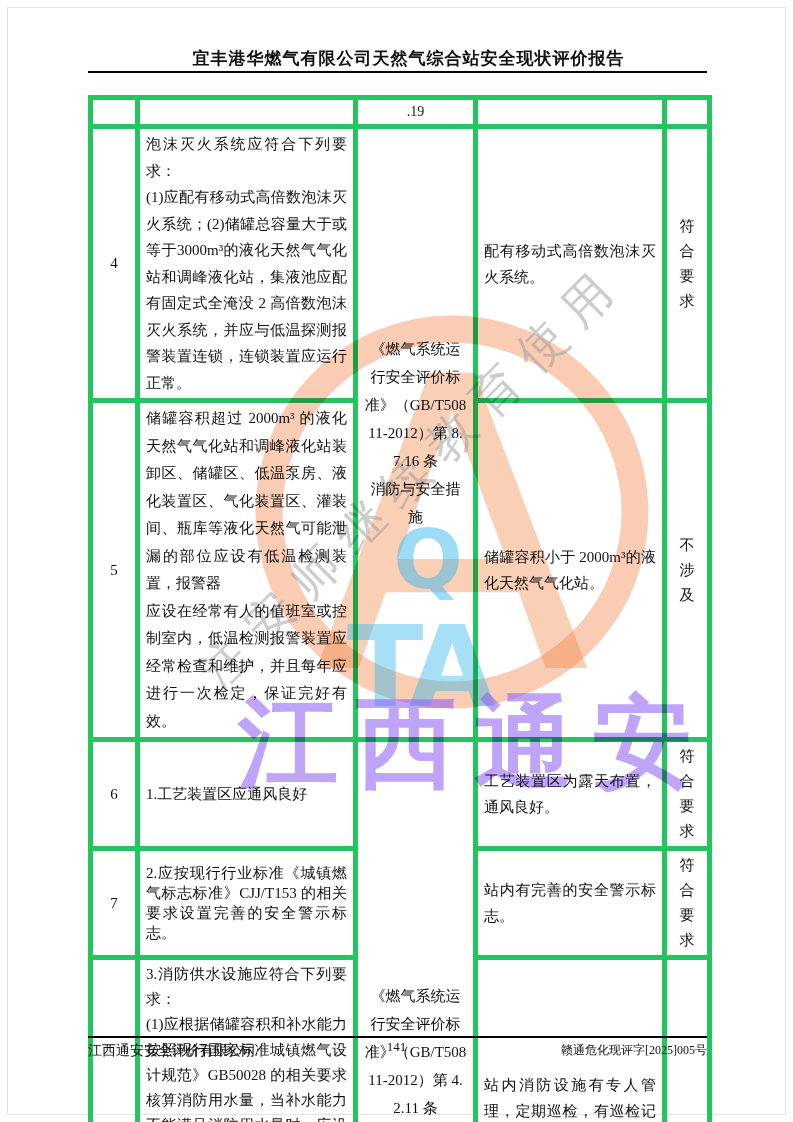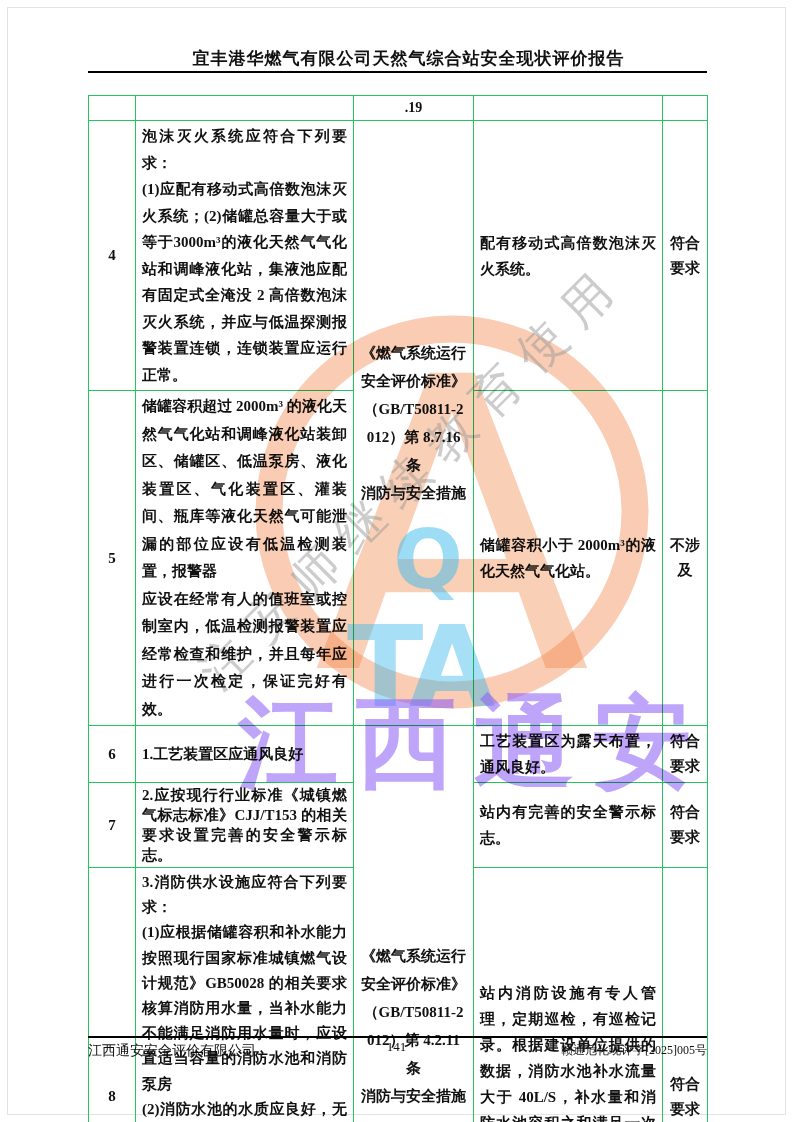--- a/index.html
+++ b/index.html
@@ -10,22 +10,22 @@
   .page-border{position:absolute;inset:7px;border:1px solid #e3e3e3;pointer-events:none;}
 
   
   .doc-title{position:absolute;top:47px;left:0;right:0;text-align:center;
     font-size:17px;font-weight:bold;letter-spacing:1px;padding-left:24px;}
   .header-rule{position:absolute;top:71px;left:88px;width:619px;border-top:2px solid #000;}
 
   
   table.eval{position:absolute;top:95px;left:88px;width:619px;border-collapse:collapse;
     table-layout:fixed;font-size:15px;}
-  table.eval td{border:1px solid #22c55e;padding:2px 6px;vertical-align:middle;
-    white-space:pre-line;word-break:break-all;overflow:hidden;font-weight:bold;}
+  table.eval td{border:5px solid #22c55e;padding:2px 6px;vertical-align:middle;
+    white-space:pre-line;word-break:break-all;overflow:hidden;}
   td.num{text-align:center;font-family:"Liberation Serif",serif;}
   td.item{vertical-align:top;text-align:justify;padding:3px 5px 2px 8px;}
   td.basis{text-align:center;line-height:28px;padding:2px 4px;}
   td.status{text-align:justify;line-height:26px;padding:2px 8px;}
   td.concl{text-align:center;line-height:25px;padding:2px 5px;}
   td.contref{text-align:center;font-size:14px;padding:0;line-height:20px;white-space:nowrap;}
   .lh26{line-height:26.5px;margin-left:32px;} .lh27{line-height:27.5px;} .lh20{line-height:20px;}
   .lh25{line-height:25.2px;} .lh22{line-height:22px;}
 
   

